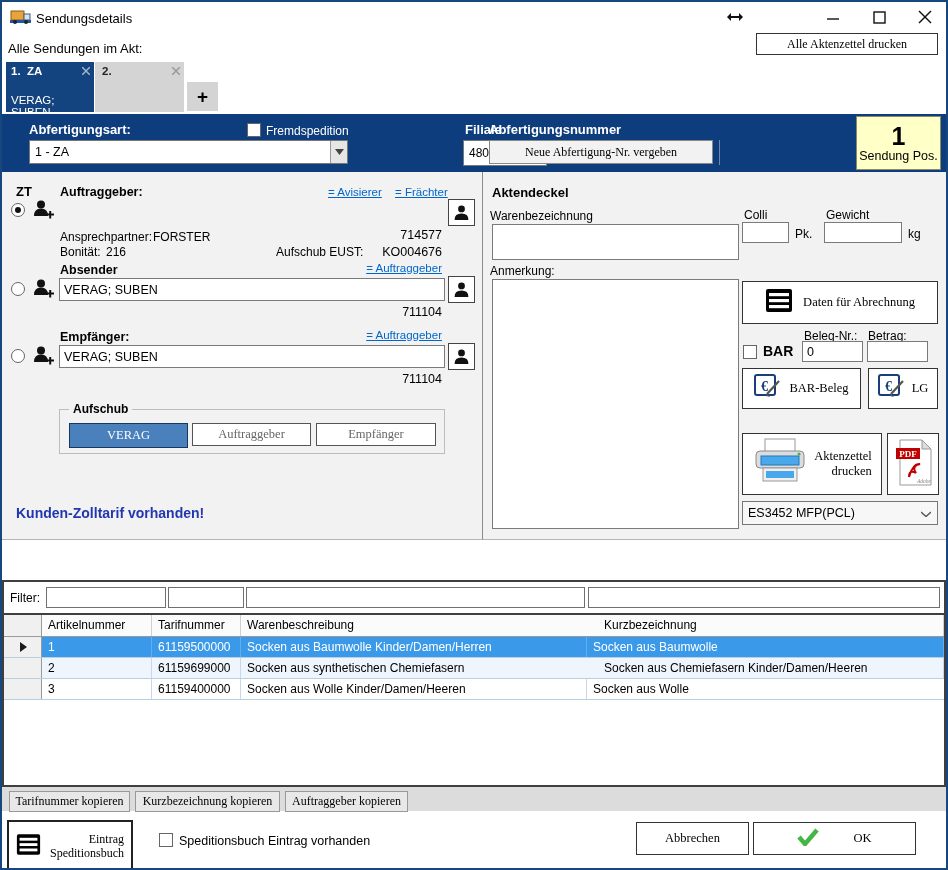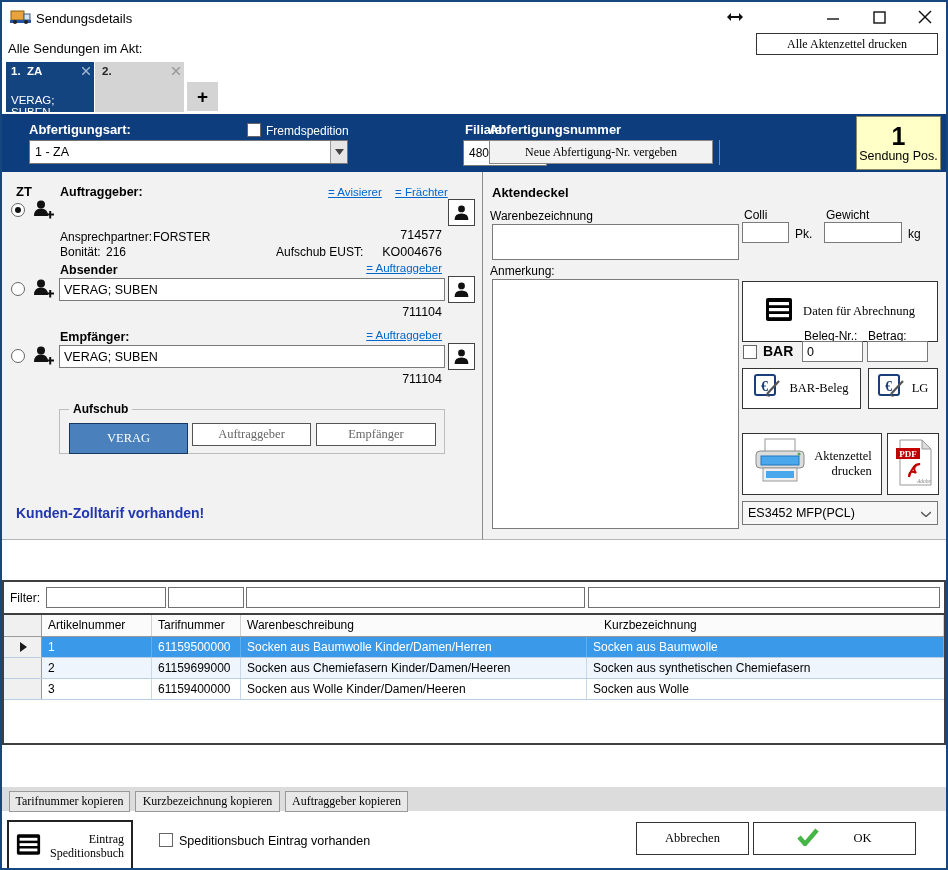--- a/index.html
+++ b/index.html
@@ -26,21 +26,21 @@
   .tab .x{position:absolute;right:4px;top:3px;cursor:pointer}
   .strip{position:absolute;left:0;top:112px;width:944px;height:58px;background:#0e3d7e}
   .combo{position:absolute;background:#fff;border:1px solid #777;display:flex;align-items:center;cursor:pointer;overflow:hidden}
   .combo .txt{flex:1;padding-left:5px;font-size:12.5px;white-space:nowrap;overflow:hidden}
   .combo .arrowbox{width:17px;align-self:stretch;background:#e6e6e6;border-left:1px solid #999;display:flex;align-items:center;justify-content:center}
   .panel{position:absolute;top:170px;height:368px;background:#f2f2f2;border-bottom:1px solid #b5b5b5}
   .grpbox{position:absolute;border:1px solid #bdbdbd}
   .grpbox .legend{position:absolute;top:-8px;left:9px;background:#f2f2f2;padding:0 4px;font-weight:bold;font-size:12px}
   .note{font-size:14px;font-weight:bold;color:#2236b0}
   .yellow{position:absolute;background:#ffffc8;border:1px solid #8a8a66;display:flex;flex-direction:column;align-items:center;justify-content:center}
-  .gridblock{position:absolute;left:0;top:578px;width:944px;height:165px;border:2px solid #3f3f3f;background:#fff;display:flex;flex-direction:column}
+  .gridblock{position:absolute;left:0;top:578px;width:944px;height:207px;border:2px solid #3f3f3f;background:#fff;display:flex;flex-direction:column}
   .filterrow{height:33px;display:flex;align-items:center;border-bottom:2px solid #3f3f3f;background:#fff}
   .filterrow input{height:21px;border:1px solid #707070;background:#fff;font-family:inherit;font-size:12px;padding:0 3px}
   .trow{display:flex;align-items:stretch}
   .hc,.c{padding:3px 0 0 6px;white-space:nowrap;overflow:hidden;font-size:12px}
   .hc{border-right:1px solid #cfcfcf}
   .c{border-right:1px solid #c8d8ea}
   .headrow{height:22px;background:#fbfbfb;border-bottom:1px solid #9a9a9a}
   .datarow{height:21px;border-bottom:1px solid #b9cfe4}
   .marker{width:38px;flex:none;background:#f0f0f0;border-right:1px solid #9a9a9a;display:flex;align-items:center;justify-content:center}
   .colA{width:110px;flex:none}.colB{width:89px;flex:none}.colC{width:346px;flex:none}.colD{flex:1;border-right:none}
@@ -203,42 +203,42 @@
     <span class="pbtn" style="left:446px;top:171px">
         <svg width="17" height="17" viewBox="0 0 16 16">
           <circle cx="8" cy="4.6" r="3.2" fill="#111"></circle>
           <path d="M1.5 15 q0 -6 6.5 -6 q6.5 0 6.5 6 z" fill="#111"></path>
         </svg>
       </span>
     <span class="numr" style="right:40px;top:200px">711104</span>
 
     <div class="grpbox" style="left:57px;top:237px;width:386px;height:45px">
       <span class="legend">Aufschub</span>
-      <button class="btn abs" style="left:9px;top:13px;width:119px;height:31px;background:#4a81bc;color:#fff;border:1px solid #17375e">VERAG</button>
+      <button class="btn abs" style="left:9px;top:13px;width:119px;height:25px;background:#4a81bc;color:#fff;border:1px solid #17375e">VERAG</button>
       <button class="btn abs" style="left:132px;top:13px;width:119px;height:23px;border:1px solid #555;color:#666">Auftraggeber</button>
       <button class="btn abs" style="left:256px;top:13px;width:120px;height:23px;border:1px solid #555;color:#666">Empfänger</button>
     </div>
 
     <span class="abs note" style="left:14px;top:333px">Kunden-Zolltarif vorhanden!</span>
   </div>
 
   <div class="panel" style="left:480px;width:464px;border-left:1px solid #8b8b8b">
     <span class="abs b f13" style="left:9px;top:13px">Aktendeckel</span>
     <span class="abs" style="left:7px;top:37px">Warenbezeichnung</span>
     <textarea class="tb" style="left: 9px; top: 52px; width: 247px; height: 36px;"></textarea>
     <span class="abs" style="left:261px;top:36px">Colli</span>
     <input class="tb" style="left: 259px; top: 50px; width: 47px; height: 21px;">
     <span class="abs" style="left:312px;top:55px">Pk.</span>
     <span class="abs" style="left:343px;top:36px">Gewicht</span>
     <input class="tb" style="left: 341px; top: 50px; width: 78px; height: 21px;">
     <span class="abs" style="left:425px;top:55px">kg</span>
     <span class="abs" style="left:7px;top:92px">Anmerkung:</span>
     <textarea class="tb" style="left: 9px; top: 107px; width: 247px; height: 250px;"></textarea>
 
-    <button class="btn abs" style="left:259px;top:109px;width:196px;height:61px;gap:10px">
+    <button class="btn abs" style="left:259px;top:109px;width:196px;height:43px;gap:10px">
       <span><svg width="28" height="25" viewBox="0 0 28 25">
             <rect x="1" y="1" width="26" height="23" rx="2" fill="#000"></rect>
             <rect x="4" y="5" width="20" height="3.2" fill="#fff"></rect>
             <rect x="4" y="11" width="20" height="3.2" fill="#fff"></rect>
             <rect x="4" y="17" width="20" height="3.2" fill="#fff"></rect>
           </svg></span>
       <span>Daten für Abrechnung</span>
     </button>
 
     <span class="abs" style="left:321px;top:157px">Beleg-Nr.:</span>
@@ -323,22 +323,22 @@
         </span>
       <span class="c colA">1</span>
       <span class="c colB">61159500000</span>
       <span class="c colC">Socken aus Baumwolle Kinder/Damen/Herren</span>
       <span class="c colD">Socken aus Baumwolle</span>
     </div>
     <div class="trow datarow" style="background:#eef5fc">
       <span class="marker"></span>
       <span class="c colA">2</span>
       <span class="c colB">61159699000</span>
+      <span class="c colD">Socken aus synthetischen Chemiefasern</span>
       <span class="c colC">Socken aus Chemiefasern Kinder/Damen/Heeren</span>
-      <span class="c colD">Socken aus synthetischen Chemiefasern</span>
     </div>
     <div class="trow datarow">
       <span class="marker"></span>
       <span class="c colA">3</span>
       <span class="c colB">61159400000</span>
       <span class="c colC">Socken aus Wolle Kinder/Damen/Heeren</span>
       <span class="c colD">Socken aus Wolle</span>
     </div>
     <div style="flex:1;background:#fff"></div>
   </div>

